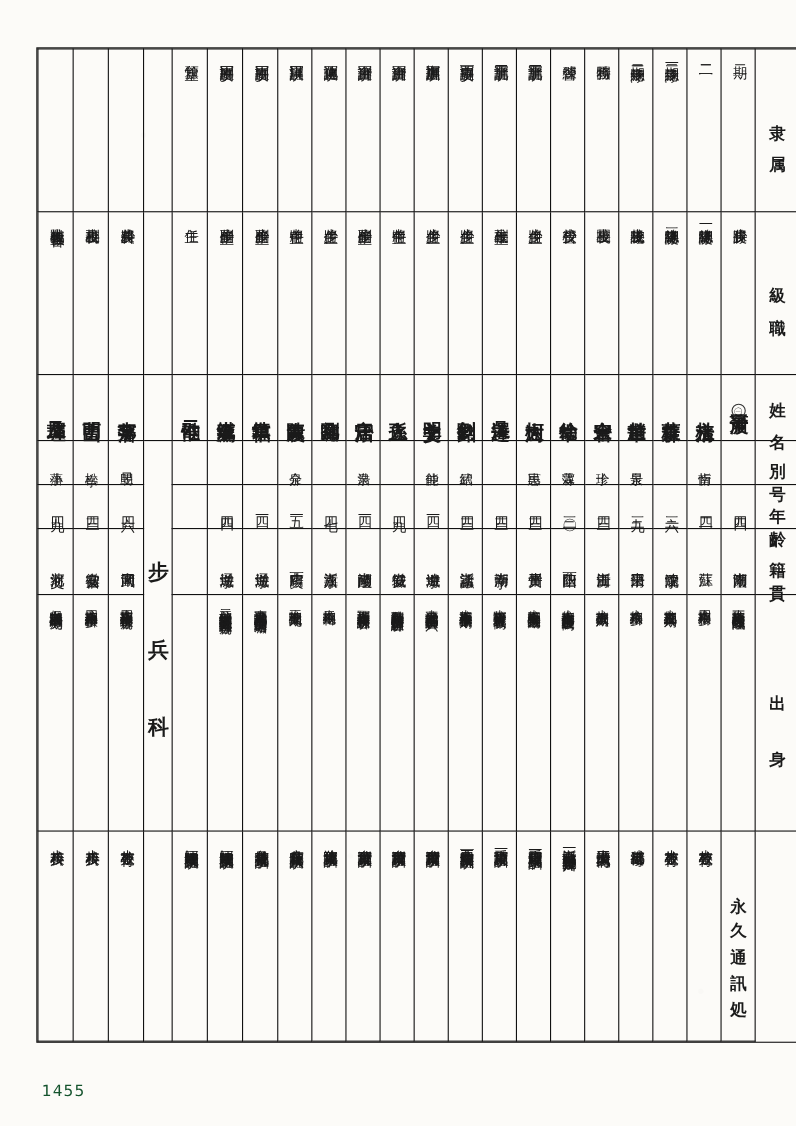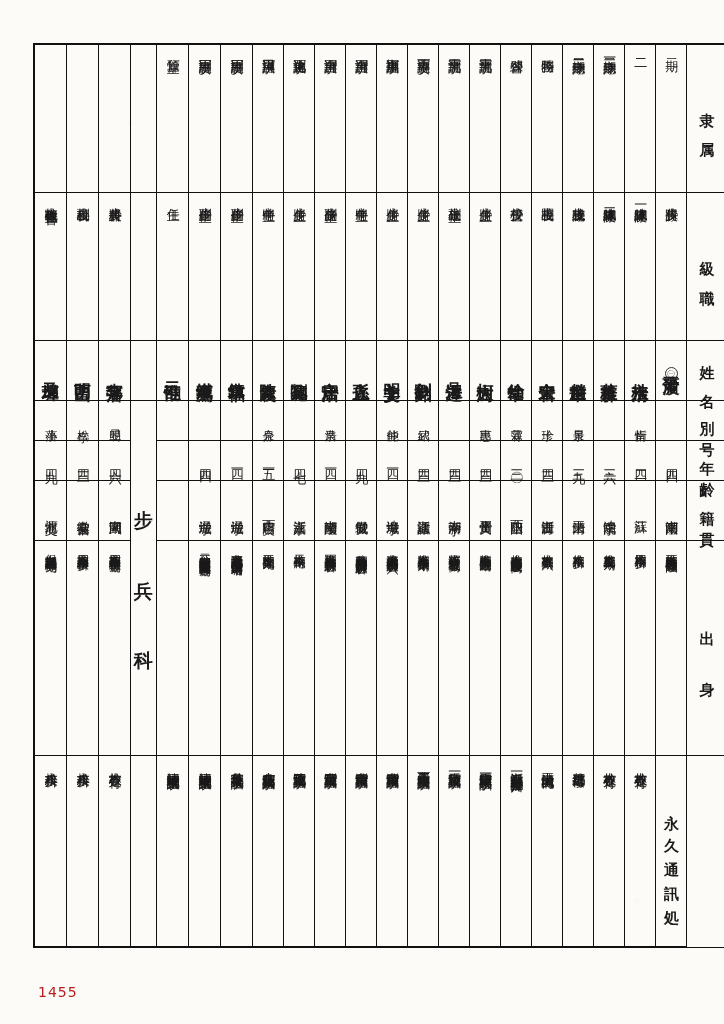--- a/index.html
+++ b/index.html
@@ -109,21 +109,21 @@
     font-weight: 700;
     letter-spacing: 26px;
   }
 
   .page-number {
     position: absolute;
     left: 38px;
     top: 984px;
     font-size: 14px;
     letter-spacing: 1px;
-    color: #b91c1c;
+    color: #14532d;
     font-family: "DejaVu Sans", "Liberation Sans", sans-serif;
   }
 
   .circ {
     display: inline-block;
     border: 1px solid #333;
     border-radius: 50%;
     width: 11px;
     height: 11px;
     line-height: 11px;

